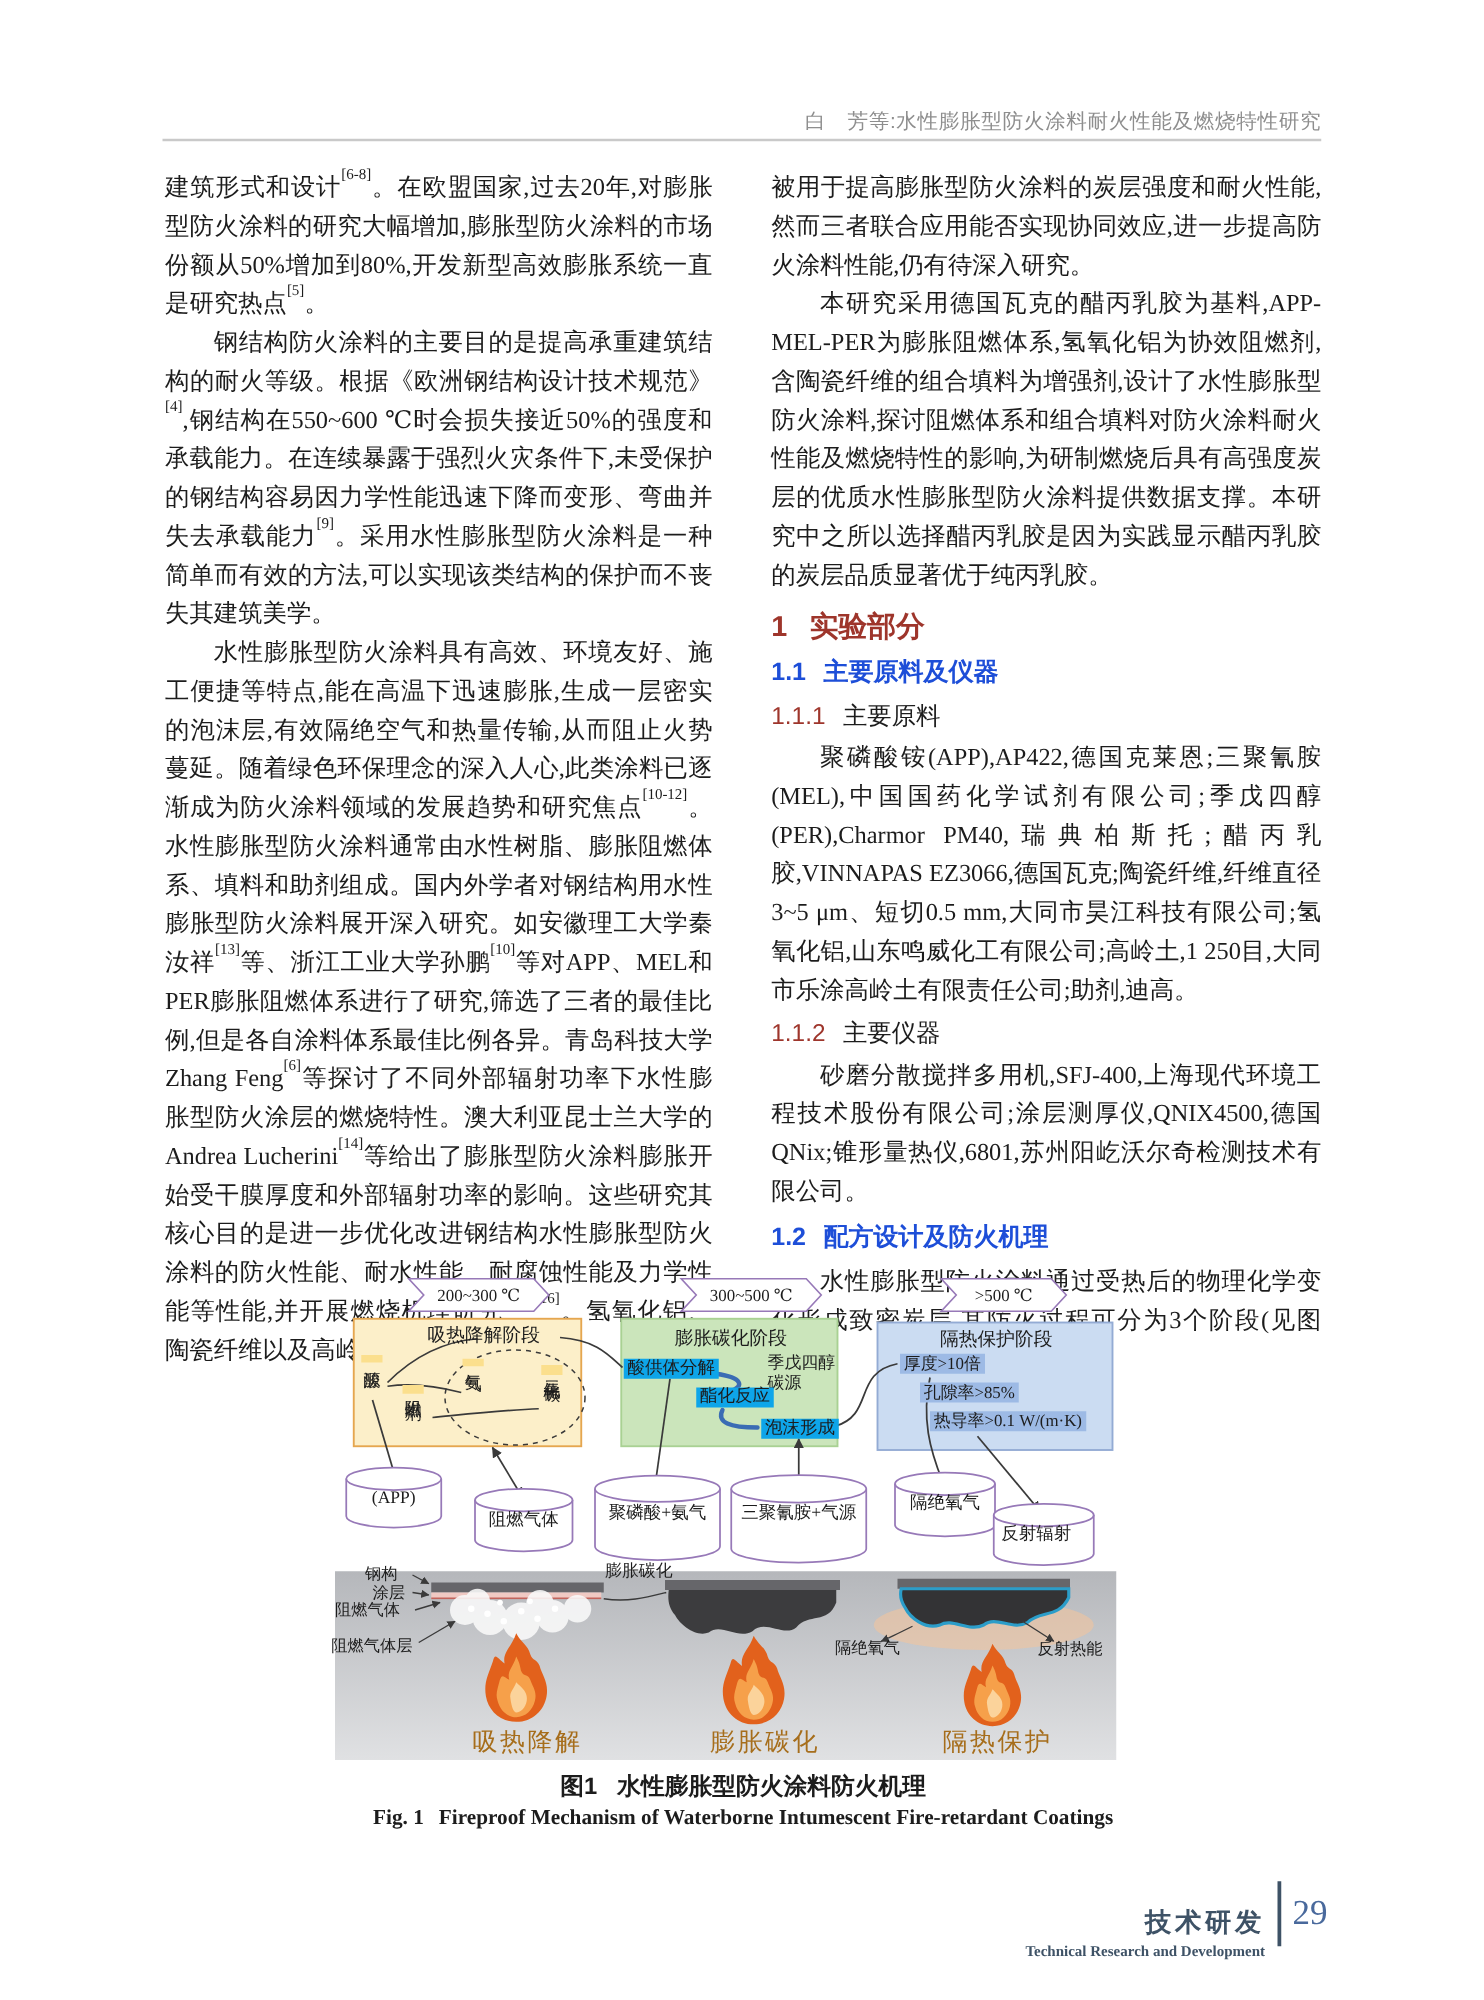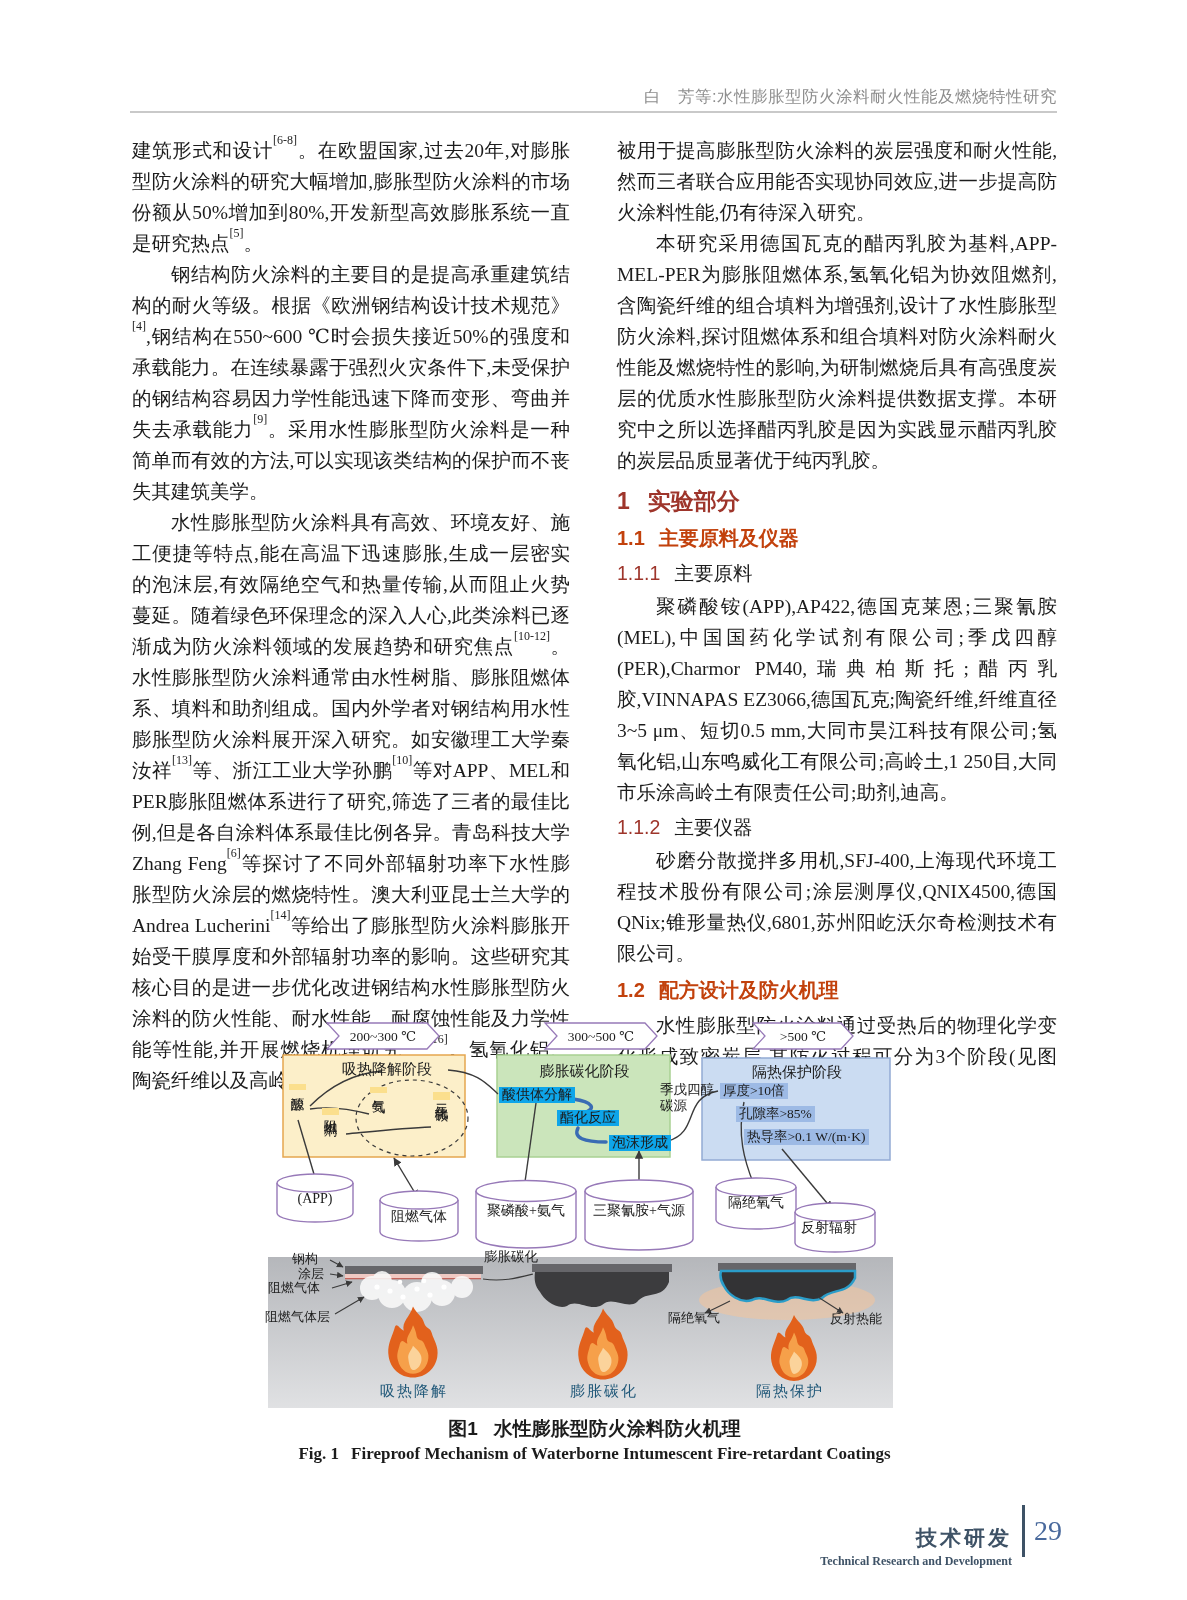--- a/index.html
+++ b/index.html
@@ -11,37 +11,37 @@
   .col{position:absolute;top:135px;font-size:19.5px;line-height:31px;text-align:justify;}
   .col-left{left:132px;width:438px;}
   .col-right{left:617px;width:440px;}
   .body-p{margin:0;}
   .indent{text-indent:2em;}
   .body-p sup{font-size:12px;line-height:0;position:relative;top:-6px;}
   .h1{margin:10px 0 6px;font-family:"Liberation Sans","DejaVu Sans",sans-serif;font-weight:bold;
       font-size:23px;color:#9e352b;}
   .h1 .num{margin-right:18px;}
   .h2{margin:6px 0 4px;font-family:"Liberation Sans","DejaVu Sans",sans-serif;font-weight:bold;
-      font-size:20px;color:#c2410c;}
+      font-size:20px;color:#1d4ed8;}
   .h2 .num{margin-right:14px;}
   .h3{margin:4px 0 2px;font-size:19.5px;font-weight:normal;}
   .h3 .num{font-family:"Liberation Sans","DejaVu Sans",sans-serif;color:#9e352b;margin-right:14px;}
   
   .figure{position:absolute;left:132px;top:1010px;width:925px;height:402px;}
   .figure svg{position:absolute;left:0;top:0;}
   .flabel{position:absolute;font-size:14px;line-height:1.15;color:#1c1c1c;white-space:nowrap;}
   .center{text-align:center;}
   .vlabel{position:absolute;writing-mode:vertical-rl;text-orientation:upright;background:#fbdf8d;
           padding:2px 1px;font-size:13.5px;line-height:1.12;letter-spacing:1px;}
   .hl-g{background:#0ea5e9;padding:0 3px;}
   .hl-b{background:#9dbae5;padding:0 3px;}
   .chev{font-size:13.5px;}
   .small{font-size:13px;}
-  .stage-orange{color:#0c4a6e;font-size:15px;letter-spacing:2px;opacity:.9;}
-  .wrap{white-space:normal;margin-left:46px;}
+  .stage-orange{color:#a16207;font-size:20px;letter-spacing:2px;opacity:.9;}
+  .wrap{white-space:normal;}
   .caption-cn{position:absolute;left:132px;width:925px;top:1416px;text-align:center;
       font-family:"Liberation Sans","DejaVu Sans",sans-serif;font-weight:bold;font-size:19px;}
   .caption-cn .sp{margin-right:16px;}
   .caption-en{position:absolute;left:132px;width:925px;top:1444px;text-align:center;
       font-weight:bold;font-size:17px;}
   .caption-en .sp{margin-right:12px;}
   
   .footer{position:absolute;top:1492px;right:125px;display:flex;align-items:center;}
   .footer .texts{text-align:right;color:#3e5266;margin-top:32px;}
   .footer .cn{font-family:"Liberation Sans","DejaVu Sans",sans-serif;font-weight:bold;font-size:21px;

